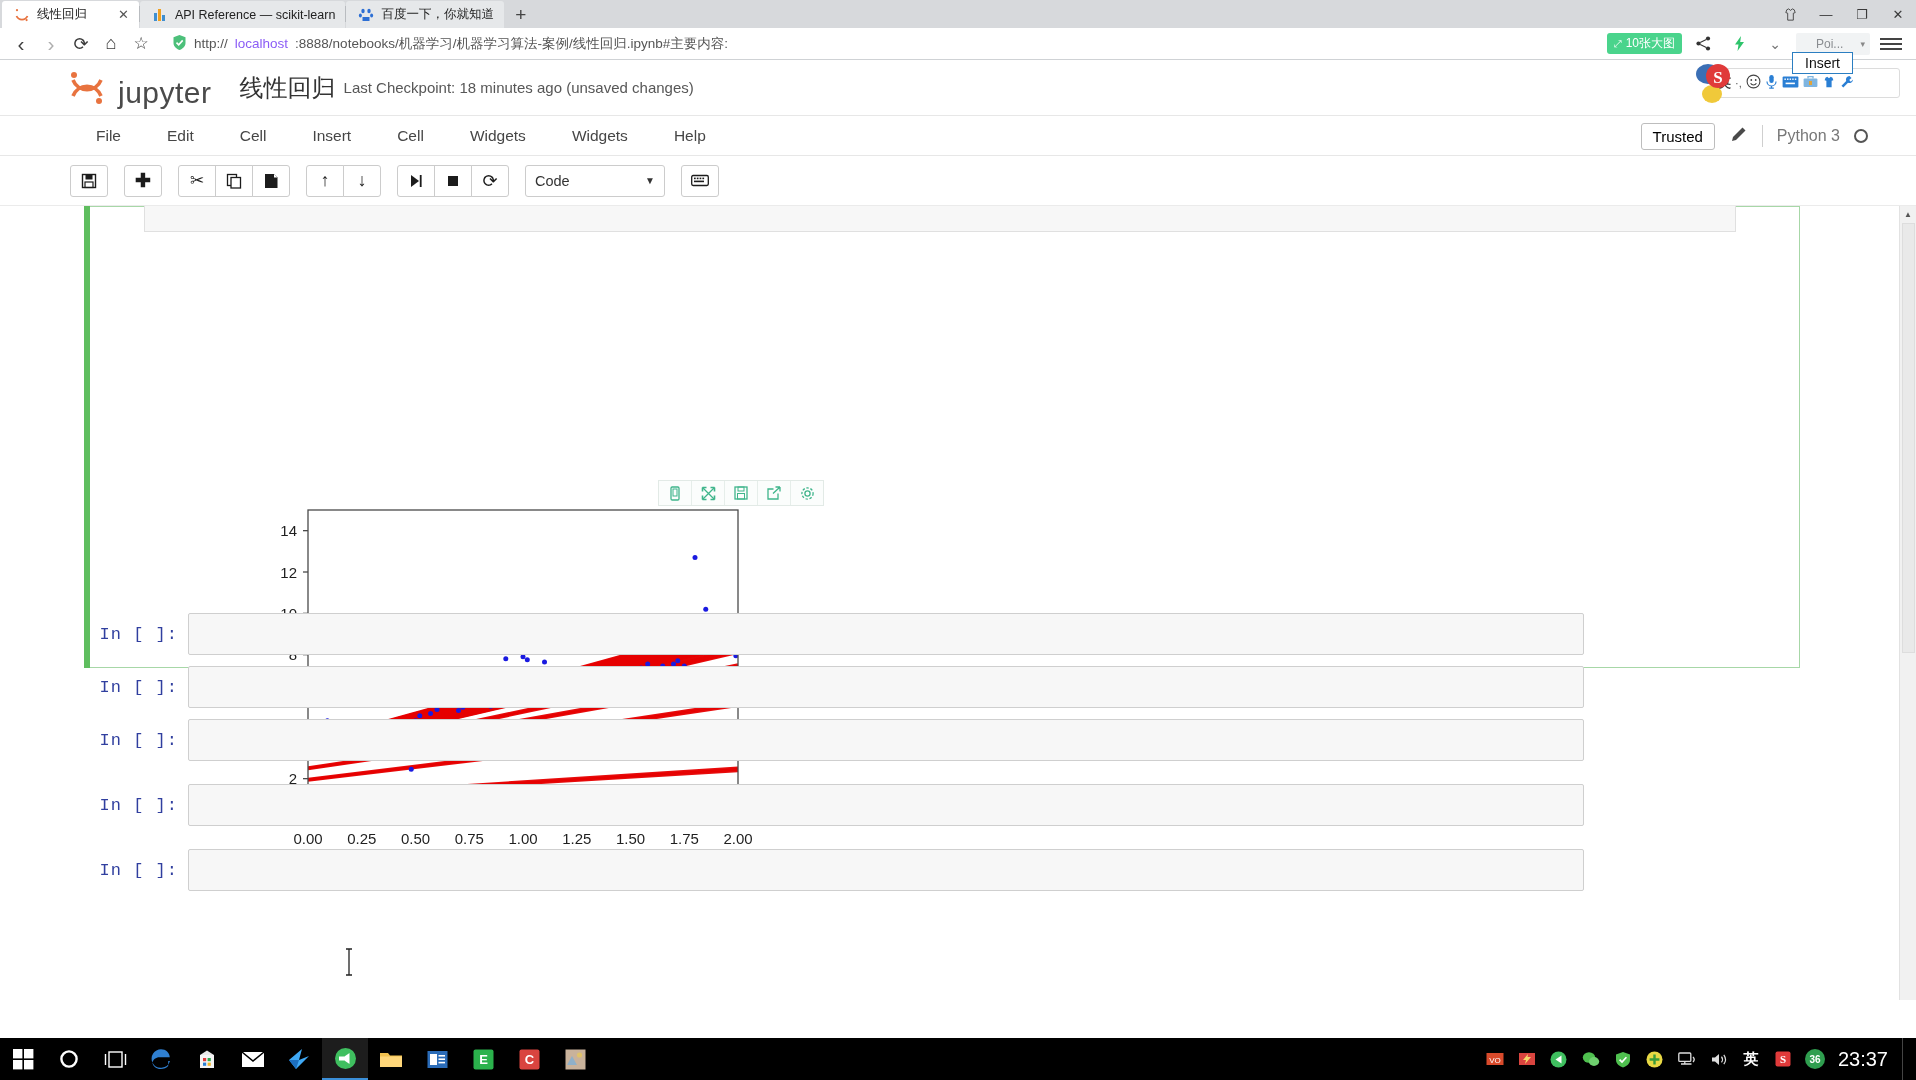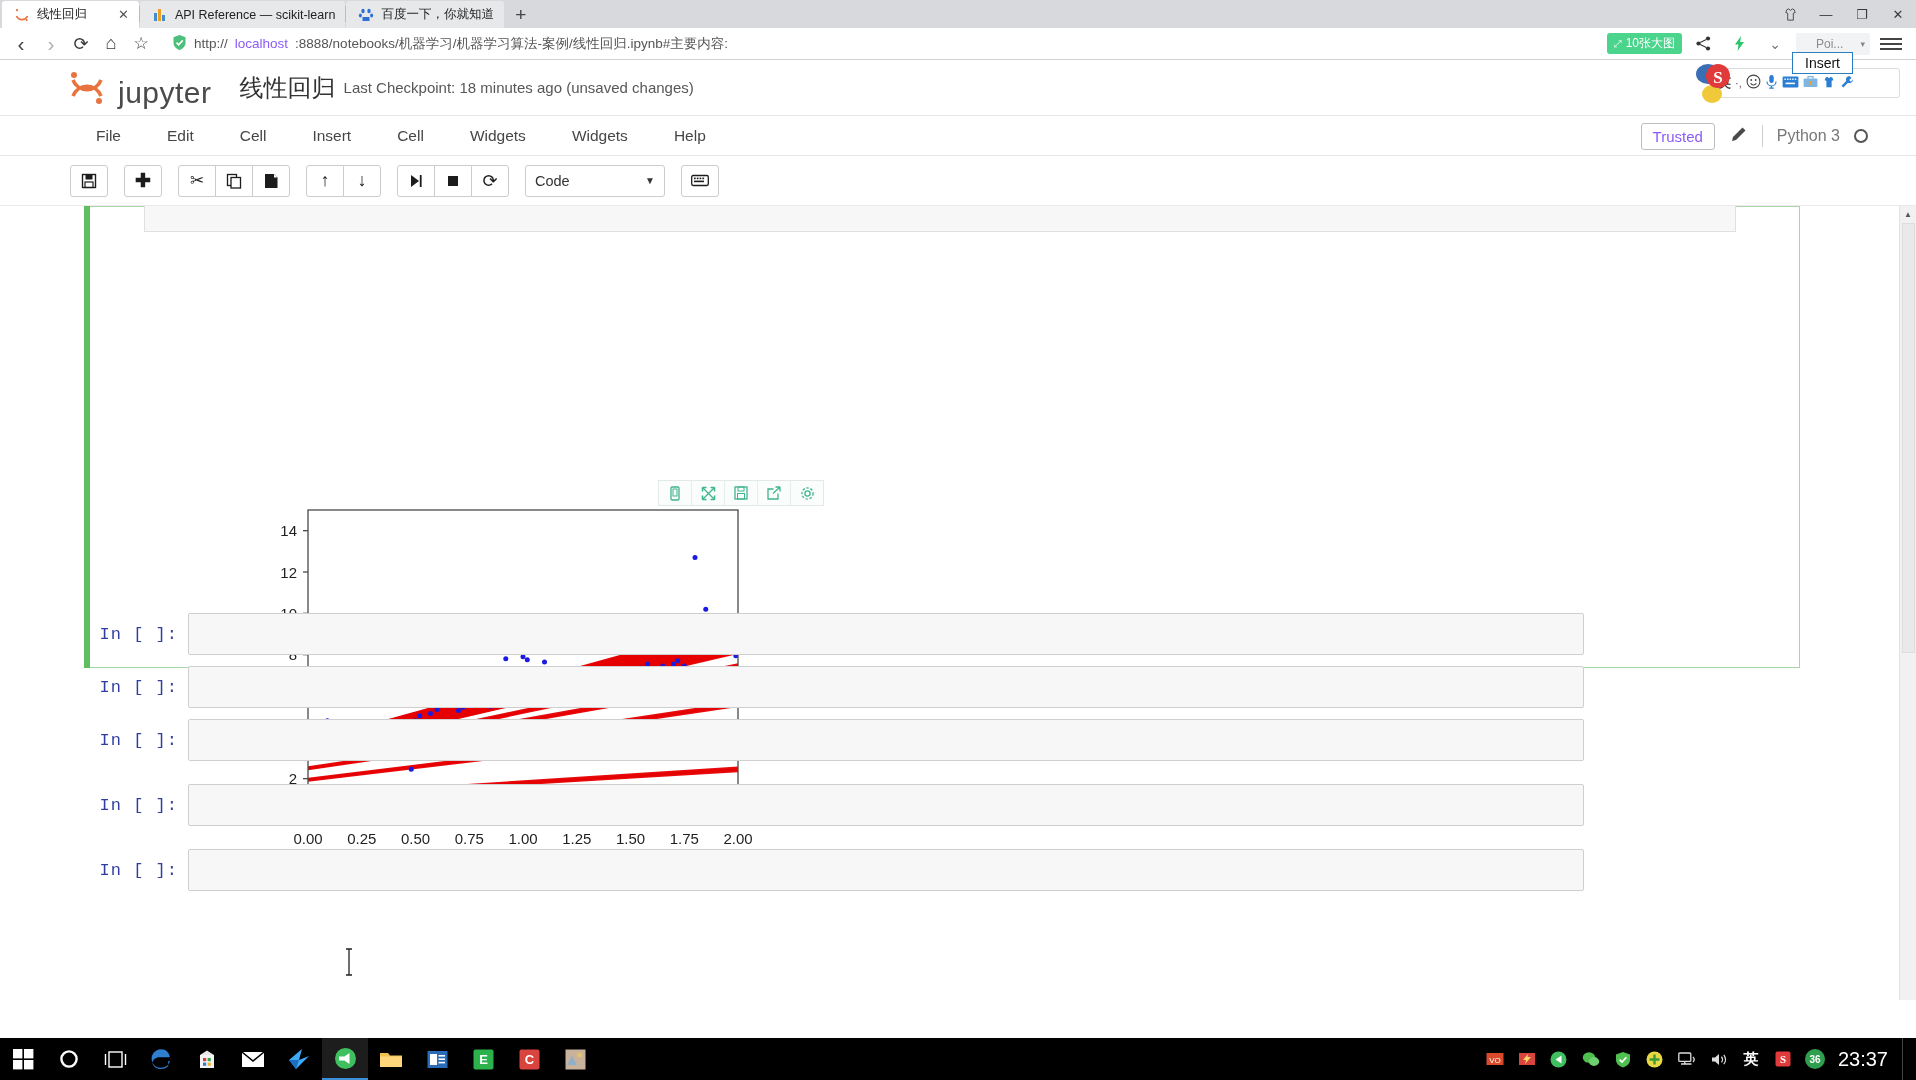--- a/index.html
+++ b/index.html
@@ -89,21 +89,21 @@
   }
   .jp-menu {
     font-size: 15.5px; color: #464646; padding: 5px 18px; margin-right: 10px;
   }
   #jp-menubar-right {
     position: absolute; right: 48px; top: 0; height: 40px;
     display: flex; align-items: center; gap: 14px;
   }
   #jp-trusted {
     border: 1px solid #bdbdbd; border-radius: 3px; padding: 4px 11px;
-    font-size: 15px; color: #8b5cf6; background: #fff;
+    font-size: 15px; color: #000000; background: #fff;
   }
   #jp-kernel-name { font-size: 16px; color: #777; }
   .vert-div { width: 1px; height: 22px; background: #cfcfcf; }
   .kernel-idle {
     width: 14px; height: 14px; border: 2px solid #555; border-radius: 50%;
   }
 
   #jp-toolbar {
     height: 50px; display: flex; align-items: center; padding-left: 70px;
     gap: 0; border-bottom: 1px solid #ebebeb;

